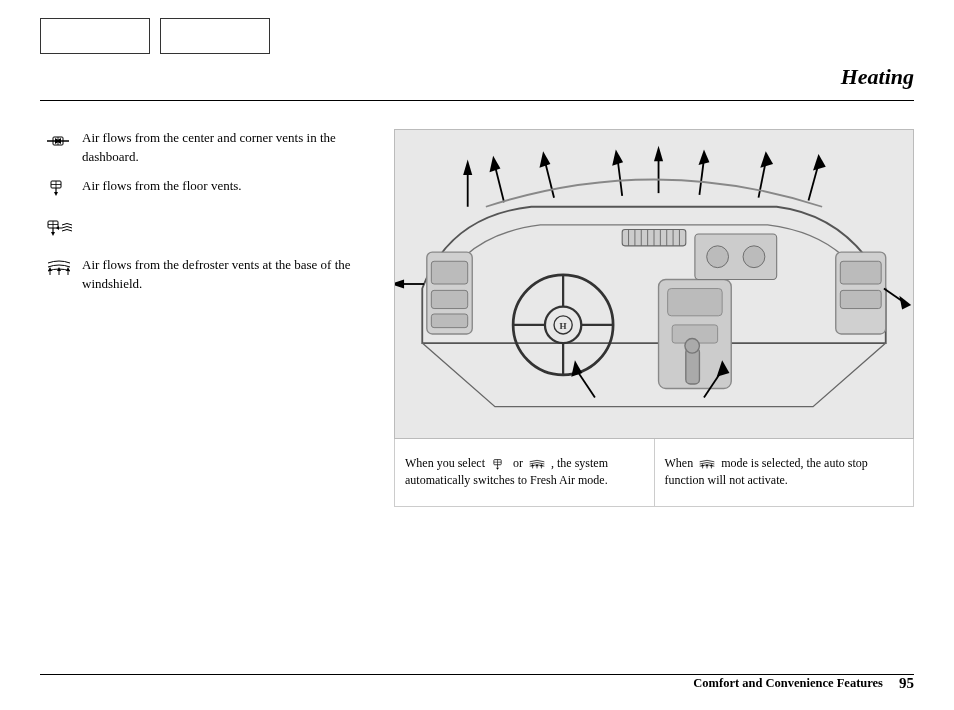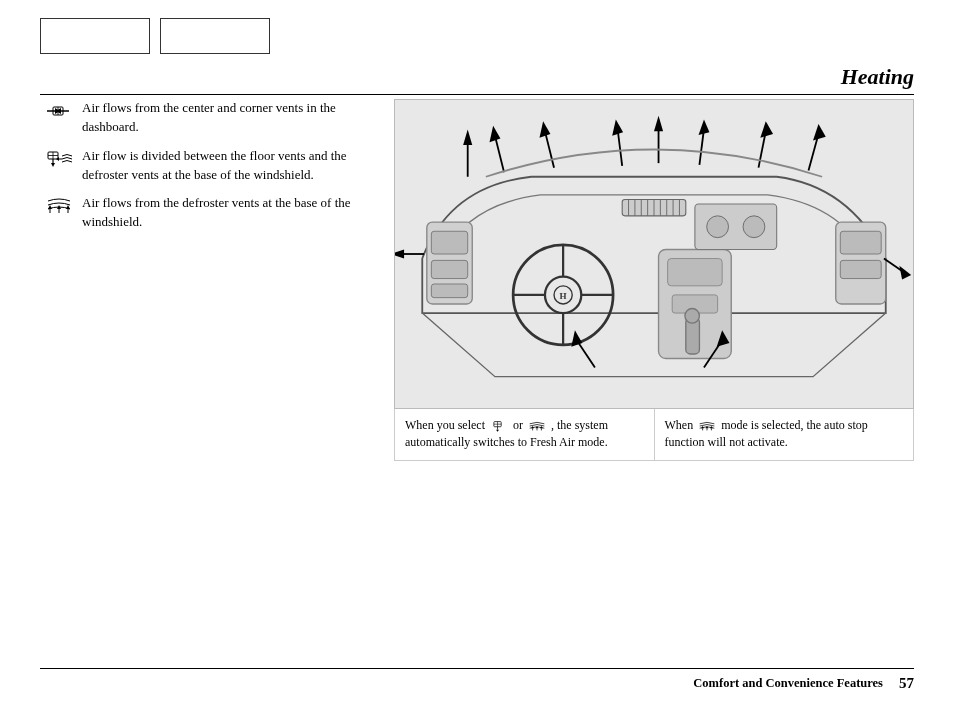--- a/index.html
+++ b/index.html
@@ -33,22 +33,22 @@
       background: #fff;
       cursor: pointer;
     }
 
     
     .page-header {
       display: flex;
       justify-content: flex-end;
       align-items: flex-end;
       border-bottom: 1.5px solid #000;
-      padding-bottom: 4px;
-      margin-bottom: 4px;
+      padding-bottom: 10px;
+      margin-bottom: 28px;
     }
     .page-title {
       font-size: 22px;
       font-weight: bold;
       font-style: italic;
     }
 
     
     .main-content {
       display: flex;
@@ -119,40 +119,39 @@
     }
 
     
     .info-boxes {
       display: flex;
       border: 1px solid #ccc;
       border-top: none;
     }
     .info-box {
       flex: 1;
-      padding: 8px 10px;
+      padding: 16px 10px;
       font-size: 12px;
       line-height: 1.45;
       border-right: 1px solid #ccc;
     }
     .info-box:last-child {
       border-right: none;
     }
 
     
     .page-footer {
       position: absolute;
       bottom: 18px;
       right: 40px;
       left: 40px;
       display: flex;
       justify-content: flex-end;
       align-items: center;
       border-top: 1px solid #000;
-      padding-top: 6px;
       font-size: 12.5px;
     }
     .footer-section-label {
       font-weight: bold;
       margin-right: 16px;
     }
     .footer-page-num {
       font-weight: bold;
       font-size: 15px;
     }
@@ -191,39 +190,51 @@
             <line x1="28" y1="11" x2="20" y2="11" stroke="#000" stroke-width="1.5"></line>
             <polygon points="20,8 15,11 20,14" fill="#000"></polygon>
             <rect x="12" y="7" width="10" height="8" rx="1" fill="none" stroke="#000" stroke-width="1"></rect>
             <line x1="17" y1="7" x2="17" y2="15" stroke="#000" stroke-width="0.8"></line>
           </svg>
         </span>
         <span>Air flows from the center and corner vents in the dashboard.</span>
       </div>
 
 
+      <div class="mode-item">
+        <span class="mode-icon">
+          <svg class="icon-svg" viewBox="0 0 34 22" xmlns="http://www.w3.org/2000/svg">
+            <rect x="10" y="3" width="10" height="7" rx="1" fill="none" stroke="#000" stroke-width="1"></rect>
+            <line x1="15" y1="3" x2="15" y2="10" stroke="#000" stroke-width="0.8"></line>
+            <line x1="10" y1="6.5" x2="20" y2="6.5" stroke="#000" stroke-width="0.8"></line>
+
+            <line x1="15" y1="10" x2="15" y2="14" stroke="#000" stroke-width="1.2"></line>
+            <polygon points="13,14 15,18 17,14" fill="#000"></polygon>
+          </svg>
+        </span>
+        <span>Air flows from the floor vents.</span>
+      </div>
 
       <div class="mode-item">
         <span class="mode-icon">
           <svg class="icon-svg-wide" viewBox="0 0 38 24" xmlns="http://www.w3.org/2000/svg">
             <rect x="8" y="4" width="10" height="7" rx="1" fill="none" stroke="#000" stroke-width="1"></rect>
             <line x1="13" y1="4" x2="13" y2="11" stroke="#000" stroke-width="0.8"></line>
             <line x1="8" y1="7.5" x2="18" y2="7.5" stroke="#000" stroke-width="0.8"></line>
 
             <line x1="13" y1="11" x2="13" y2="15" stroke="#000" stroke-width="1.2"></line>
             <polygon points="11,15 13,19 15,15" fill="#000"></polygon>
 
             <path d="M22,8 Q27,5 32,8" fill="none" stroke="#000" stroke-width="1"></path>
             <path d="M22,11 Q27,8 32,11" fill="none" stroke="#000" stroke-width="1"></path>
             <path d="M22,14 Q27,11 32,14" fill="none" stroke="#000" stroke-width="1"></path>
             <line x1="19" y1="11" x2="22" y2="11" stroke="#000" stroke-width="1"></line>
             <polygon points="19,9 16,11 19,13" fill="#000"></polygon>
           </svg>
         </span>
-        <span>Air flow is divided between the floor vents and the defroster vents at the base of the windshield.</span>
       </div>
 
       <div class="mode-item">
         <span class="mode-icon">
           <svg class="icon-svg-wide" viewBox="0 0 38 24" xmlns="http://www.w3.org/2000/svg">
 
             <path d="M8,6 Q19,2 30,6" fill="none" stroke="#000" stroke-width="1"></path>
             <path d="M8,10 Q19,6 30,10" fill="none" stroke="#000" stroke-width="1"></path>
             <path d="M8,14 Q19,10 30,14" fill="none" stroke="#000" stroke-width="1"></path>
 
@@ -378,16 +389,16 @@
             mode is selected, the auto stop function will not activate.
           </span>
         </div>
       </div>
 
     </div>
   </div>
 
   <div class="page-footer">
     <span class="footer-section-label">Comfort and Convenience Features</span>
-    <span class="footer-page-num">57</span>
+    <span class="footer-page-num">95</span>
   </div>
 
 </div>
 
 </body></html>

